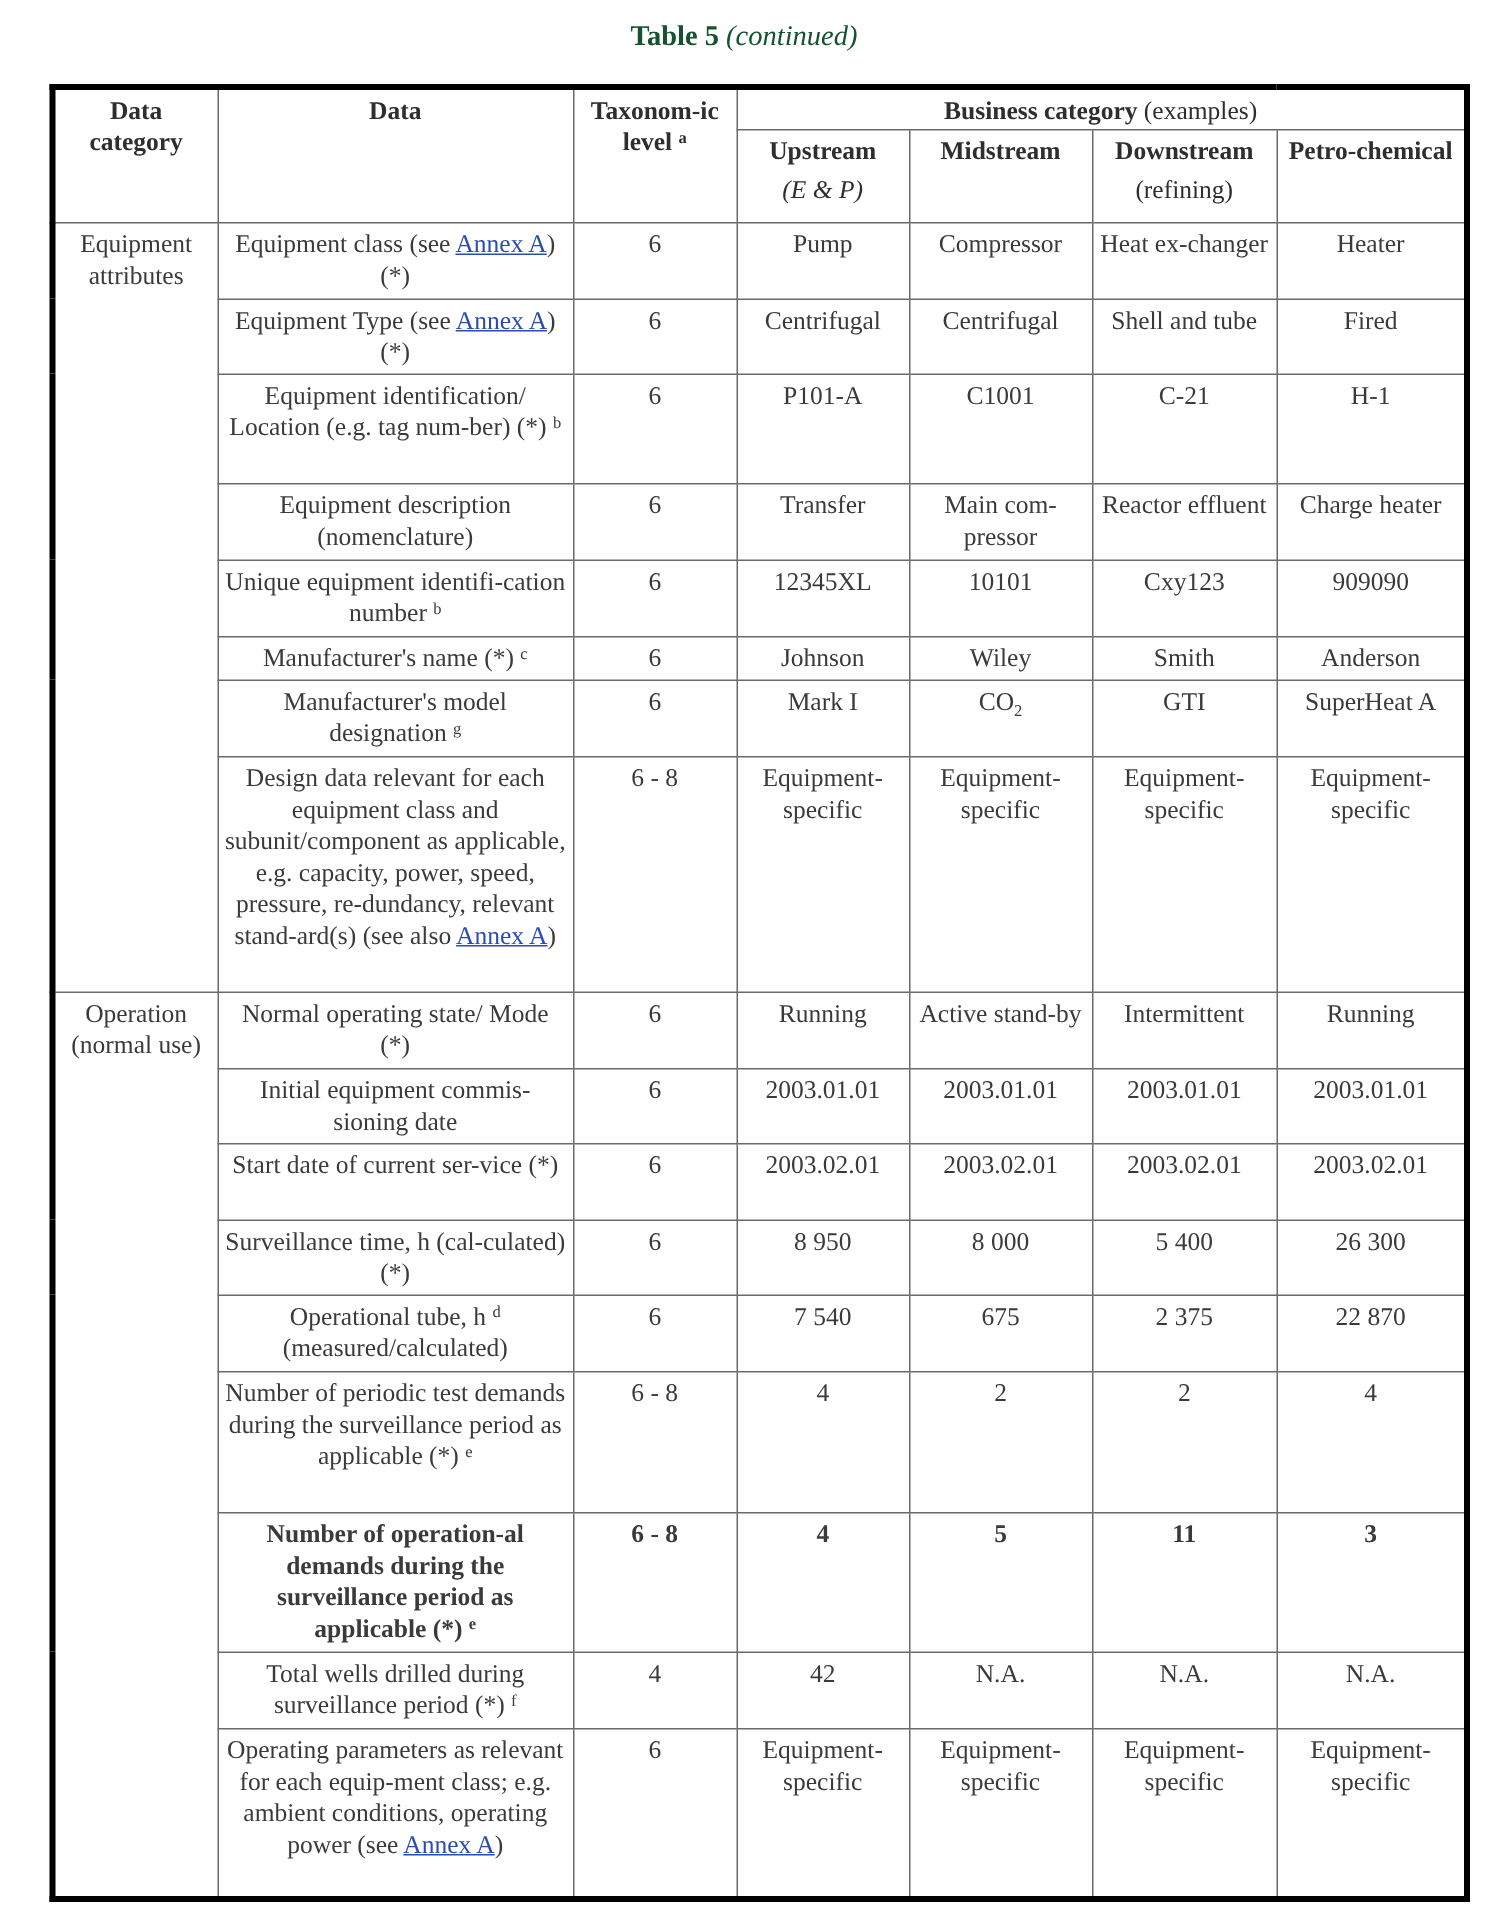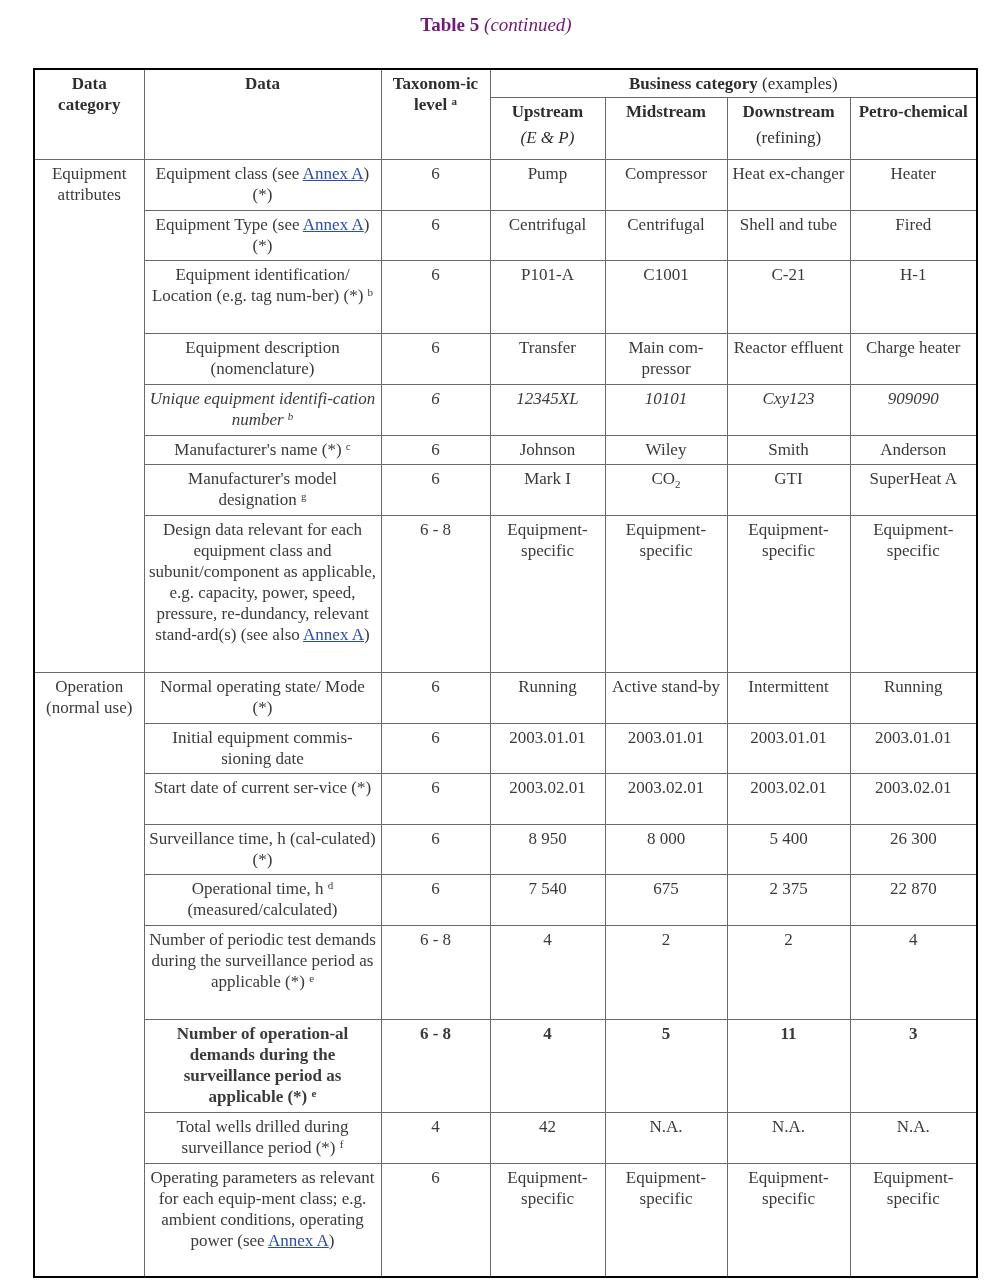--- a/index.html
+++ b/index.html
@@ -3,31 +3,31 @@
 <meta charset="utf-8">
 <style>
   html, body { margin: 0; padding: 0; background: #ffffff; }
   body {
     width: 992px; height: 1280px; position: relative; overflow: hidden;
     font-family: "DejaVu Serif", "Liberation Serif", serif;
     color: #3a3a3a;
   }
   .caption {
     position: absolute; top: 14px; left: 0; width: 992px; text-align: center;
-    font-size: 19px; color: #701a75;
+    font-size: 19px; color: #14532d;
     font-family: "Liberation Serif", "DejaVu Serif", serif;
   }
   .caption b { font-weight: bold; }
   .caption i { font-style: italic; }
   table.main {
-    position: absolute; left: 33px; top: 68px;
+    position: absolute; left: 33px; top: 56px;
     border-collapse: collapse;
     table-layout: fixed;
     width: 943px;
-    border: 2px solid #000000;
+    border: 4px solid #000000;
     font-family: "Liberation Serif", "DejaVu Serif", serif;
     font-size: 17px; line-height: 21px;
   }
   table.main td, table.main th {
     border: 1.5px solid #6a6a6a;
     vertical-align: top;
     padding: 3px 4px 0 4px;
     overflow: hidden;
   }
   th { font-weight: bold; color: #2e2e2e; text-align: center; }
@@ -115,21 +115,21 @@
         <td class="center">H-1</td>
       </tr>
       <tr style="height: 51px;">
         <td class="data"><span>Equipment description (nomenclature)</span></td>
         <td class="center">6</td>
         <td class="center">Transfer</td>
         <td class="center">Main com-pressor</td>
         <td class="center">Reactor effluent</td>
         <td class="center">Charge heater</td>
       </tr>
-      <tr style="height: 51px; font-style: italic;">
+      <tr style="height: 51px;">
         <td class="data"><span>Unique equipment identifi-cation number</span> <sup>b</sup></td>
         <td class="center">6</td>
         <td class="center">12345XL</td>
         <td class="center">10101</td>
         <td class="center">Cxy123</td>
         <td class="center">909090</td>
       </tr>
       <tr style="height: 29px;">
         <td class="data"><span>Manufacturer's name (*)</span> <sup>c</sup></td>
         <td class="center">6</td>
@@ -181,21 +181,21 @@
       </tr>
       <tr style="height: 50px;">
         <td class="data"><span>Surveillance time, h (cal-culated) (*)</span></td>
         <td class="center">6</td>
         <td class="center">8 950</td>
         <td class="center">8 000</td>
         <td class="center">5 400</td>
         <td class="center">26 300</td>
       </tr>
       <tr style="height: 51px;">
-        <td class="data"><span>Operational time, h</span> <sup>d</sup><span> (measured/calculated)</span></td>
+        <td class="data"><span>Operational tube, h</span> <sup>d</sup><span> (measured/calculated)</span></td>
         <td class="center">6</td>
         <td class="center">7 540</td>
         <td class="center">675</td>
         <td class="center">2 375</td>
         <td class="center">22 870</td>
       </tr>
       <tr style="height: 94px;">
         <td class="data"><span>Number of periodic test demands during the surveillance period as applicable (*)</span> <sup>e</sup></td>
         <td class="center">6 - 8</td>
         <td class="center">4</td>

